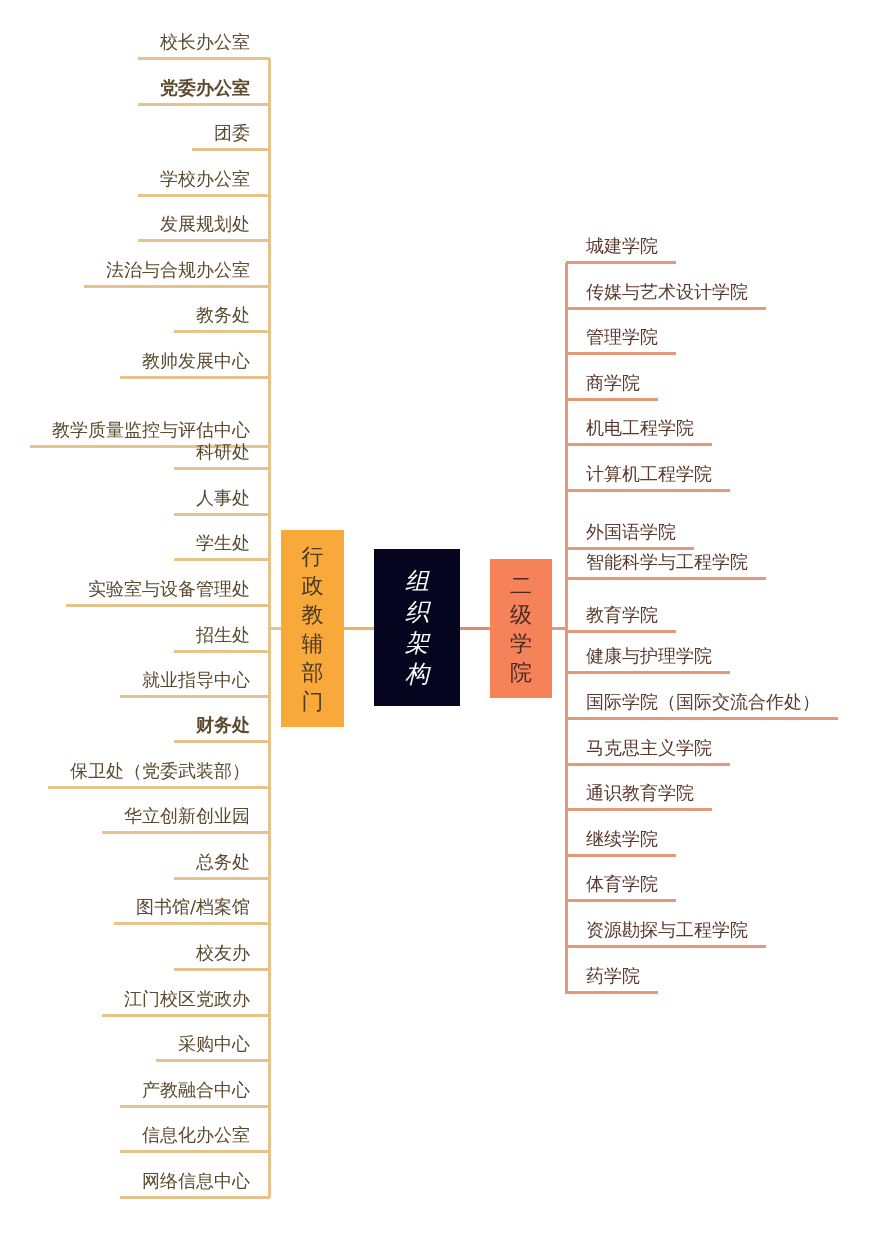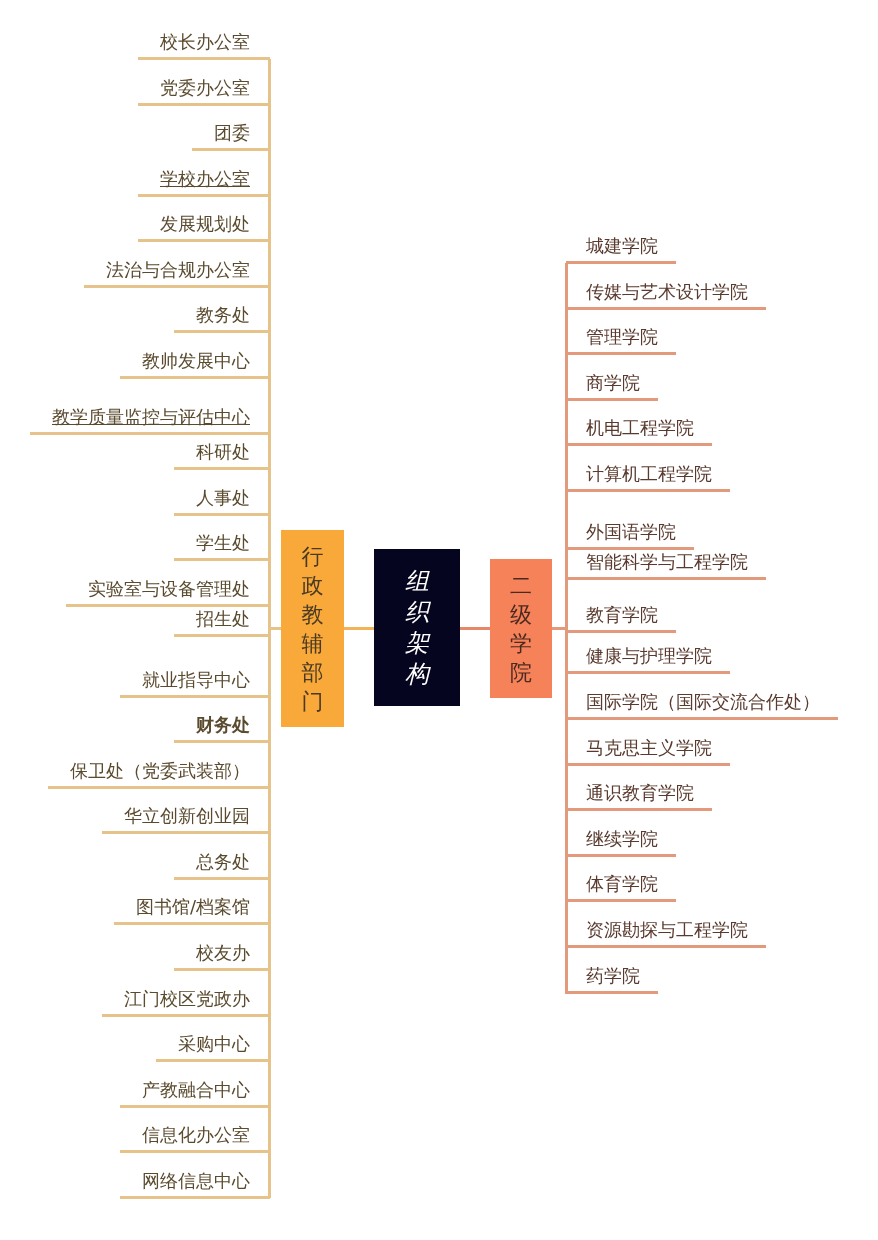--- a/index.html
+++ b/index.html
@@ -54,33 +54,33 @@
 
 <div class="abs box box-college">
   <span>二</span>
   <span>级</span>
   <span>学</span>
   <span>院</span>
 </div>
 
 <div id="left-items">
     <div class="left-item" style="top: 29px;">校长办公室</div>
-    <div class="left-item" style="top: 74.55px;">党委办公室</div>
+    <div class="left-item" style="top: 74.55px; font-weight: bold;">党委办公室</div>
     <div class="left-item" style="top: 120.1px;">团委</div>
-    <div class="left-item" style="top: 165.65px; text-decoration: underline;">学校办公室</div>
+    <div class="left-item" style="top: 165.65px;">学校办公室</div>
     <div class="left-item" style="top: 211.2px;">发展规划处</div>
     <div class="left-item" style="top: 256.75px;">法治与合规办公室</div>
     <div class="left-item" style="top: 302.3px;">教务处</div>
     <div class="left-item" style="top: 347.85px;">教帅发展中心</div>
-    <div class="left-item" style="top: 404px; text-decoration: underline;">教学质量监控与评估中心</div>
+    <div class="left-item" style="top: 417px;">教学质量监控与评估中心</div>
     <div class="left-item" style="top: 438.95px;">科研处</div>
     <div class="left-item" style="top: 484.5px;">人事处</div>
     <div class="left-item" style="top: 530.05px;">学生处</div>
     <div class="left-item" style="top: 575.6px;">实验室与设备管理处</div>
-    <div class="left-item" style="top: 606px;">招生处</div>
+    <div class="left-item" style="top: 622px;">招生处</div>
     <div class="left-item" style="top: 666.7px;">就业指导中心</div>
     <div class="left-item" style="top: 712.25px; font-weight: bold;">财务处</div>
     <div class="left-item" style="top: 757.8px;">保卫处（党委武装部）</div>
     <div class="left-item" style="top: 803.35px;">华立创新创业园</div>
     <div class="left-item" style="top: 848.9px;">总务处</div>
     <div class="left-item" style="top: 894.45px;">图书馆/档案馆</div>
     <div class="left-item" style="top: 940px;">校友办</div>
     <div class="left-item" style="top: 985.55px;">江门校区党政办</div>
     <div class="left-item" style="top: 1031.1px;">采购中心</div>
     <div class="left-item" style="top: 1076.65px;">产教融合中心</div>

